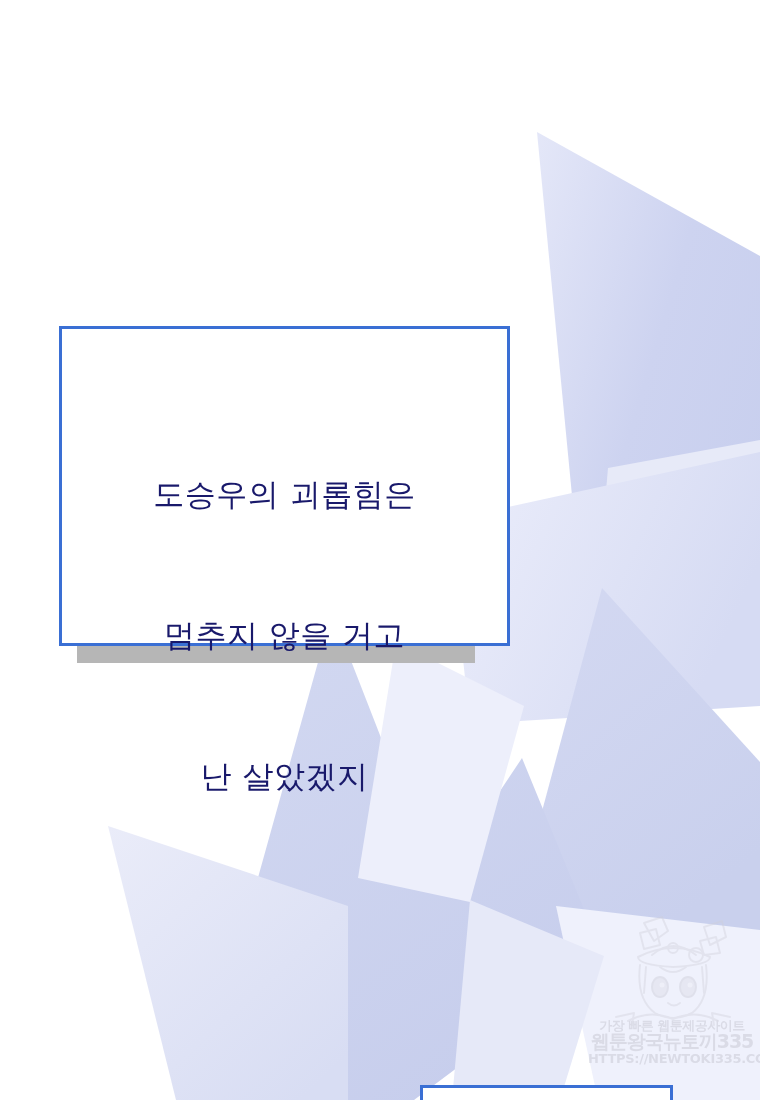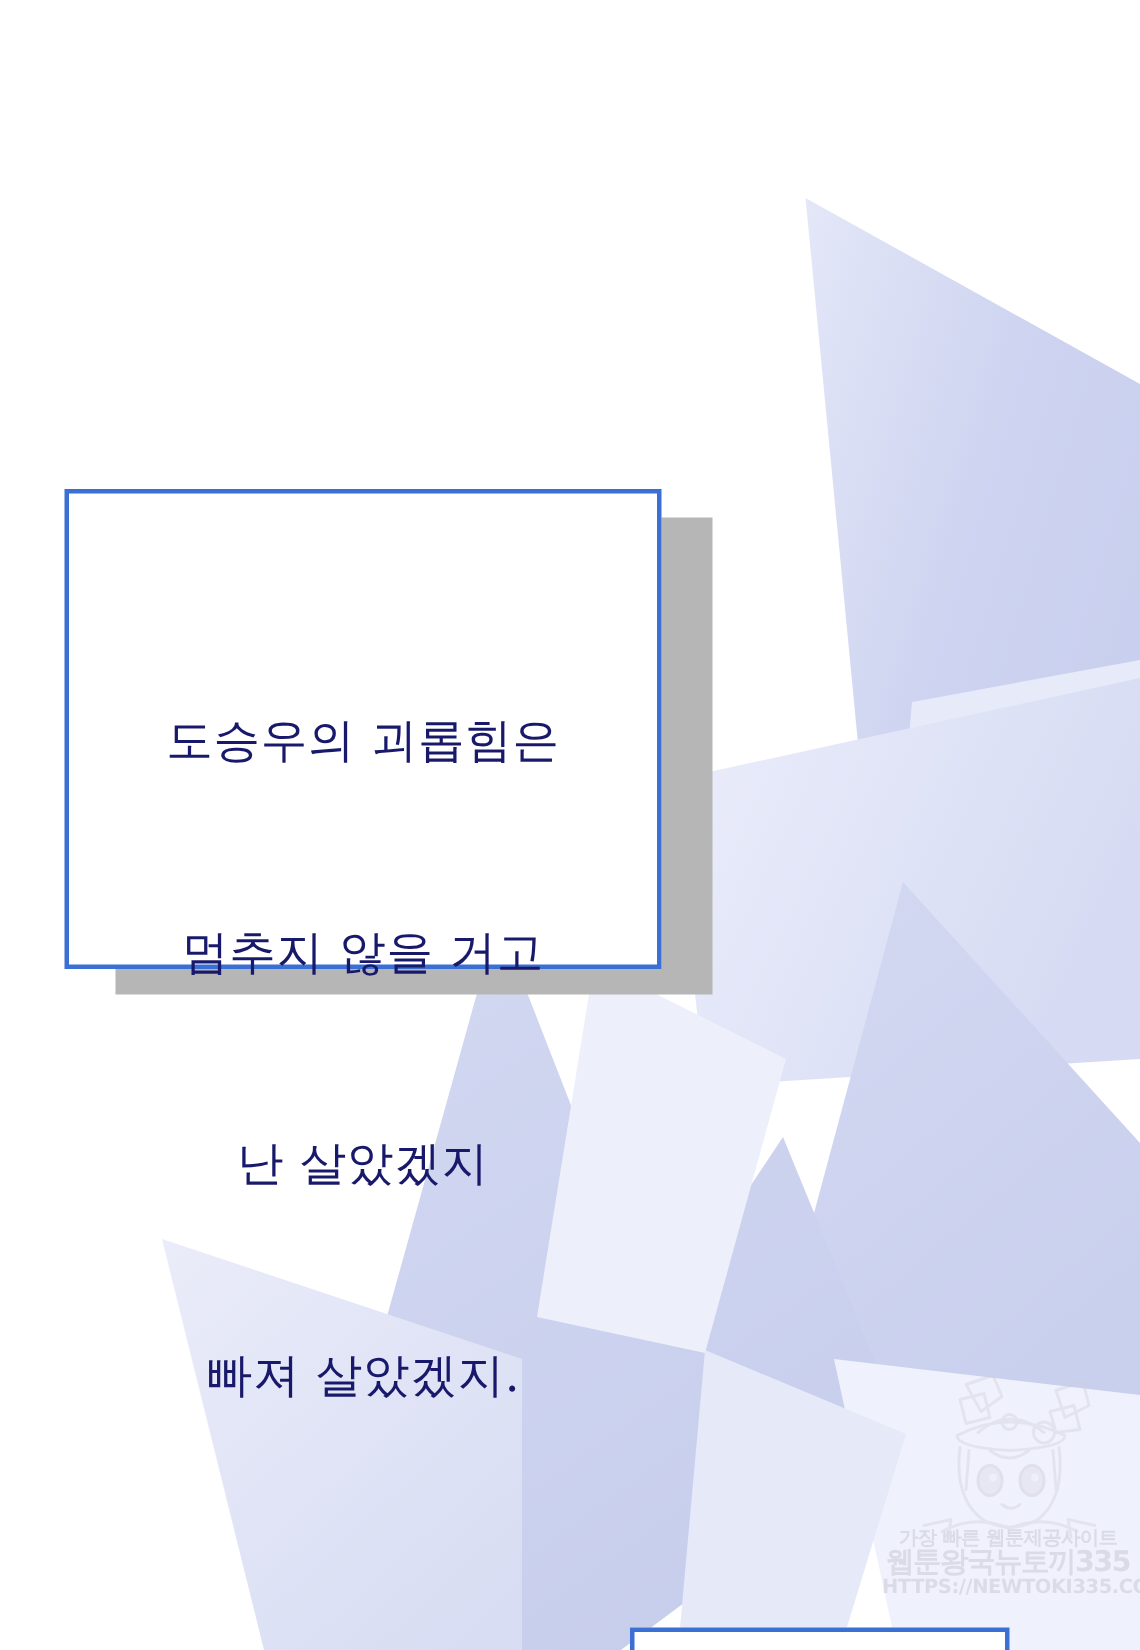--- a/index.html
+++ b/index.html
@@ -26,23 +26,23 @@
   }
   
   .narration-box {
     position: absolute;
     box-sizing: border-box;
     background: #ffffff;
     border: 3px solid #3a6fd4;
     z-index: 5;
   }
   #narration-box-main {
-    left: 43px;
+    left: 59px;
     top: 326px;
-    width: 398px;
+    width: 451px;
     height: 320px;
   }
   #narration-shadow-main {
     position: absolute;
     left: 77px;
     top: 345px;
     width: 398px;
     height: 318px;
     background: #b6b6b6;
     z-index: 4;
@@ -170,21 +170,20 @@
     <polygon points="470,900 604,956 560,1100 452,1100" fill="#e6e9f8"></polygon>
   </svg>
 
   <div id="narration-shadow-main"></div>
 
   <div class="narration-box" id="narration-box-main">
     <div class="narration-text">
       <span class="narration-line">도승우의 괴롭힘은</span>
       <span class="narration-line">멈추지 않을 거고</span>
       <span class="narration-line">난 살았겠지</span>
-      <span class="narration-line">빠져 살았겠지.</span>
     </div>
   </div>
 
   <div class="narration-box" id="narration-box-next"></div>
 
   <div id="watermark">
     <svg id="watermark-mascot" viewBox="0 0 126 112" aria-hidden="true">
       <g fill="none" stroke="#cfcfd8" stroke-width="2" stroke-linejoin="round" stroke-linecap="round">
 
         <path d="M34 8 L52 2 L58 16 L44 26 Z"></path>

